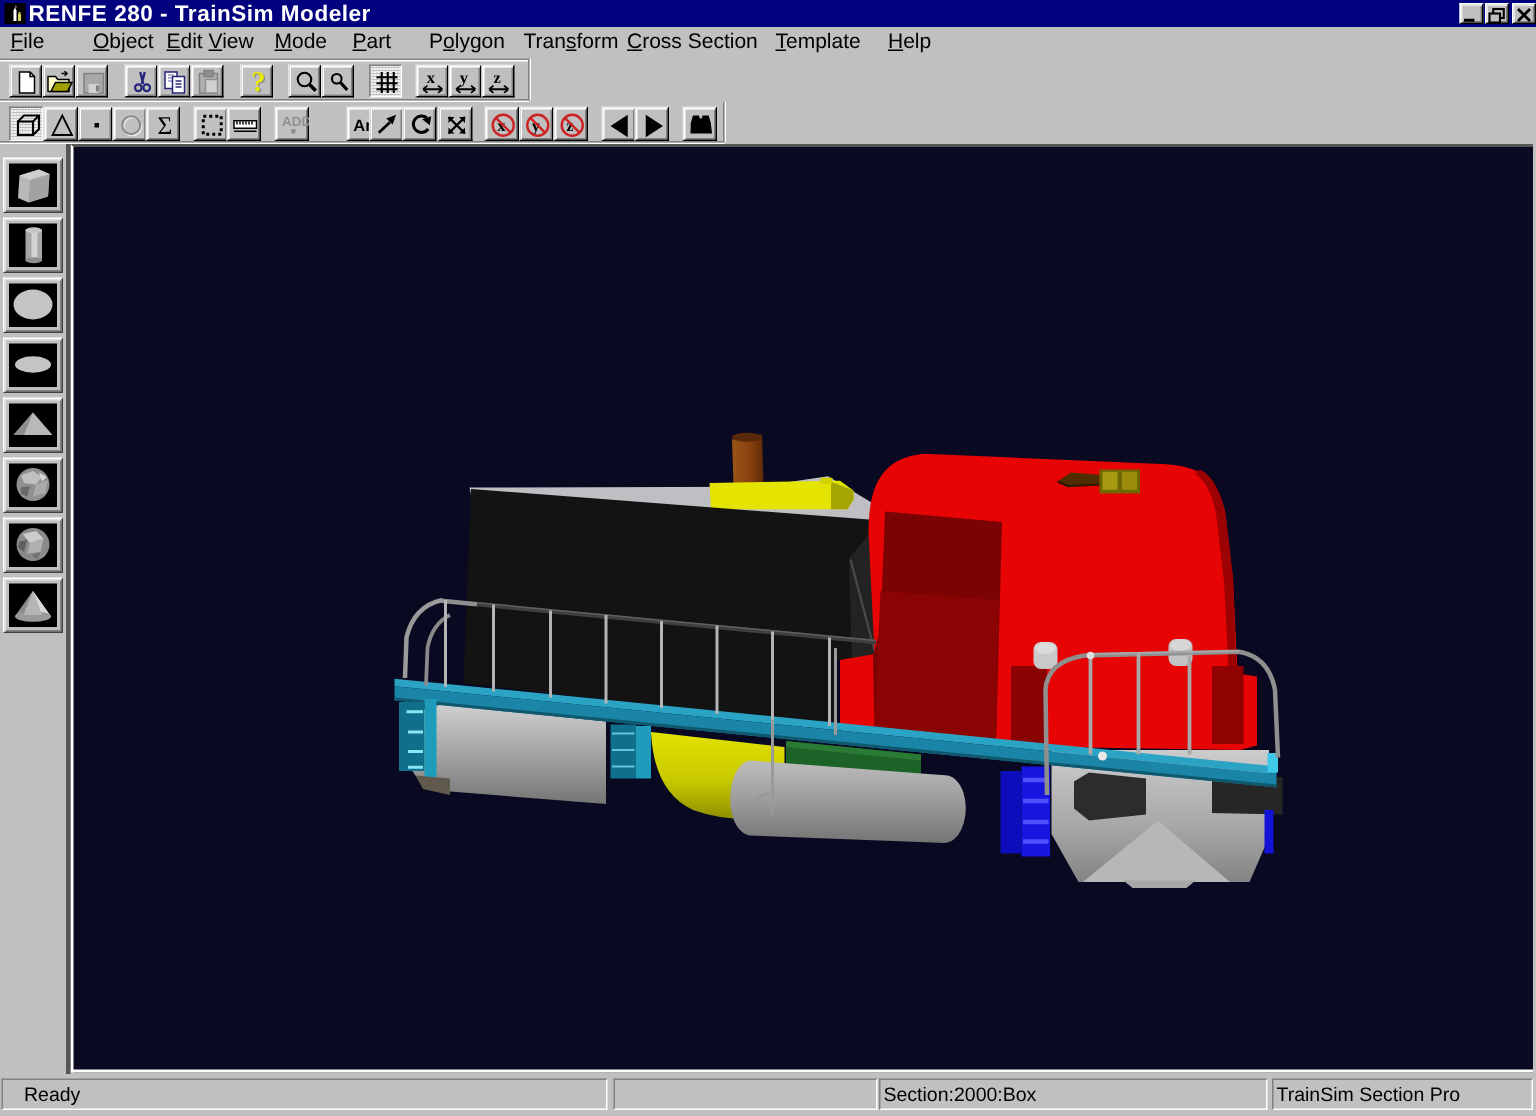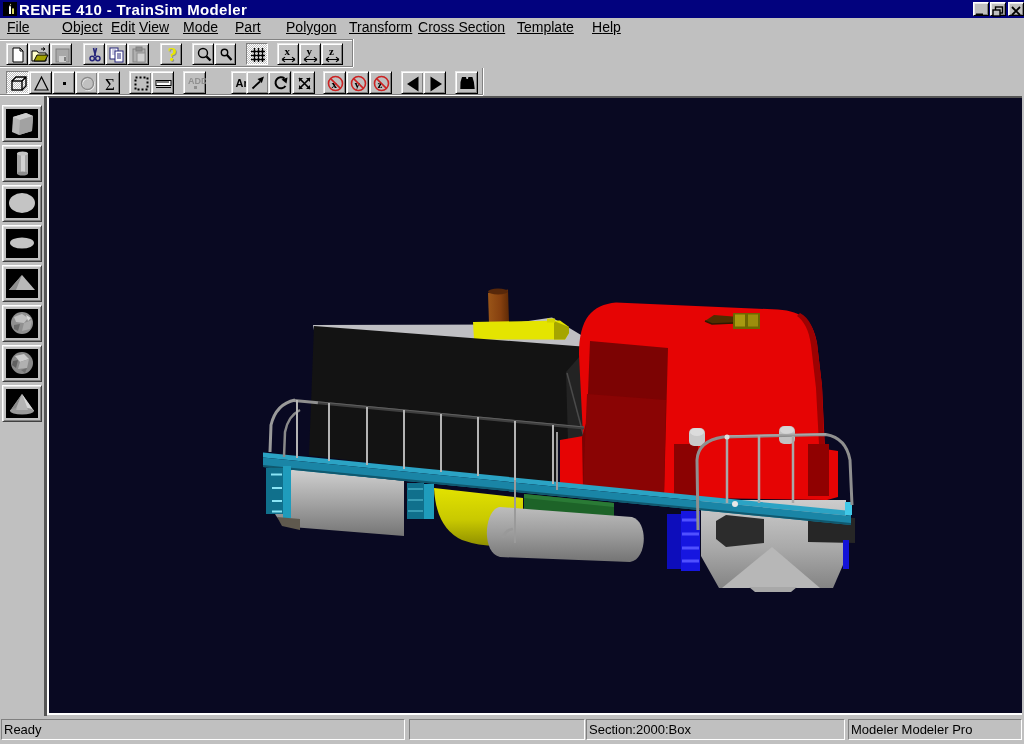--- a/index.html
+++ b/index.html
@@ -6,21 +6,21 @@
 #win{position:absolute;left:0;top:0;width:1024px;height:744px;background:#c0c0c0;}
 
 #title{position:absolute;left:0;top:0;width:1024px;height:18px;background:#02027e;}
 #title .txt{position:absolute;left:19px;top:1px;color:#fff;font-weight:bold;font-size:15px;letter-spacing:0.35px;white-space:nowrap;}
 #appicon{position:absolute;left:3px;top:2px;width:14px;height:14px;background:#000;}
 .wbtn{position:absolute;top:2px;width:16px;height:14px;background:#c0c0c0;
  border-top:1px solid #fff;border-left:1px solid #fff;border-right:1px solid #000;border-bottom:1px solid #000;
  box-shadow:inset 1px 1px 0 #e8e8e8, inset -1px -1px 0 #808080;}
 
 #menu{position:absolute;left:0;top:18px;width:1024px;height:21px;background:#c0c0c0;font-size:14px;color:#000;}
-#menu span{position:absolute;top:1px;white-space:nowrap;text-decoration:underline;}
+#menu span{position:absolute;top:1px;white-space:nowrap;}
 #menu u{text-decoration:underline;}
 
 .tbar{position:absolute;left:0;background:#c0c0c0;}
 #tb1{top:39px;width:353px;height:28px;border:1px solid #828282;border-left:none;box-shadow:inset 0 1px 0 #fff,1px 0 0 #fff,0 1px 0 #fff;}
 #tb2{top:68px;width:483px;height:27px;border-bottom:1px solid #828282;border-right:1px solid #828282;box-shadow:1px 0 0 #fff,0 1px 0 #fff;}
 .tbtn{position:absolute;background:#c0c0c0;border:1px solid #000;border-top-color:#e8e8e8;border-left-color:#e8e8e8;
  box-shadow:inset 1px 1px 0 #fff, inset -1px -1px 0 #808080;}
 .tbtn svg{position:absolute;left:1px;top:1px;}
 .tbtn.pressed{border:1px solid #808080;border-bottom-color:#fff;border-right-color:#fff;
  box-shadow:none;background-image:repeating-conic-gradient(#fff 0 25%,#c0c0c0 0 50%);background-size:2px 2px;}
@@ -44,21 +44,21 @@
 <body>
 <div id="win">
 
   <div id="title">
     <div id="appicon"><svg width="14" height="14">
           <path d="M6 12V5l1-2 1 2v7z" fill="#fff"></path>
           <path d="M7 3l0.6-1.5L8.2 3z" fill="#e8e8b0"></path>
           <path d="M9 12V7h2v5z" fill="#d8d860"></path>
           <rect x="9.4" y="6" width="1.2" height="1" fill="#d8d860"></rect>
         </svg></div>
-    <div class="txt">RENFE 410 - TrainSim Modeler</div>
+    <div class="txt">RENFE 280 - TrainSim Modeler</div>
     <div class="wbtn" style="left:973px;"><svg width="14" height="12">
           <rect x="2" y="8.5" width="7" height="2" fill="#000"></rect>
         </svg></div>
     <div class="wbtn" style="left:990px;"><svg width="14" height="12">
           <rect x="4.5" y="2" width="7" height="6" fill="none" stroke="#000" stroke-width="1.4"></rect>
           <rect x="2" y="5" width="7" height="6" fill="#c0c0c0" stroke="#000" stroke-width="1.4"></rect>
         </svg></div>
     <div class="wbtn" style="left:1008px;"><svg width="14" height="12">
           <path d="M3 2l8 8M11 2l-8 8" stroke="#000" stroke-width="1.8"></path>
         </svg></div>
@@ -434,17 +434,17 @@
       <line x1="727" y1="437" x2="727" y2="503"></line>
       <line x1="759" y1="436" x2="759" y2="503"></line>
       <line x1="793" y1="436" x2="793" y2="503"></line>
     </g>
     <circle cx="727" cy="437" r="2.5" fill="#e0e0e0"></circle>
   </svg>
   </div>
   <div style="position:absolute;left:44px;top:96px;width:3px;height:620px;background:#555;"></div>
   <div id="rightedge"></div>
   <div id="status">
-    <div class="spanel" style="left:1px;width:404px;padding-left:2px;">Ready</div>
+    <div class="spanel" style="left:1px;width:404px;padding-left:14px;">Ready</div>
     <div class="spanel" style="left:409px;width:176px;"></div>
     <div class="spanel" style="left:586px;width:259px;padding-left:2px;">Section:2000:Box</div>
-    <div class="spanel" style="left:848px;width:174px;padding-left:2px;">Modeler Modeler Pro</div>
+    <div class="spanel" style="left:848px;width:174px;padding-left:2px;">TrainSim Section Pro</div>
   </div>
 </div>
 </body></html>

